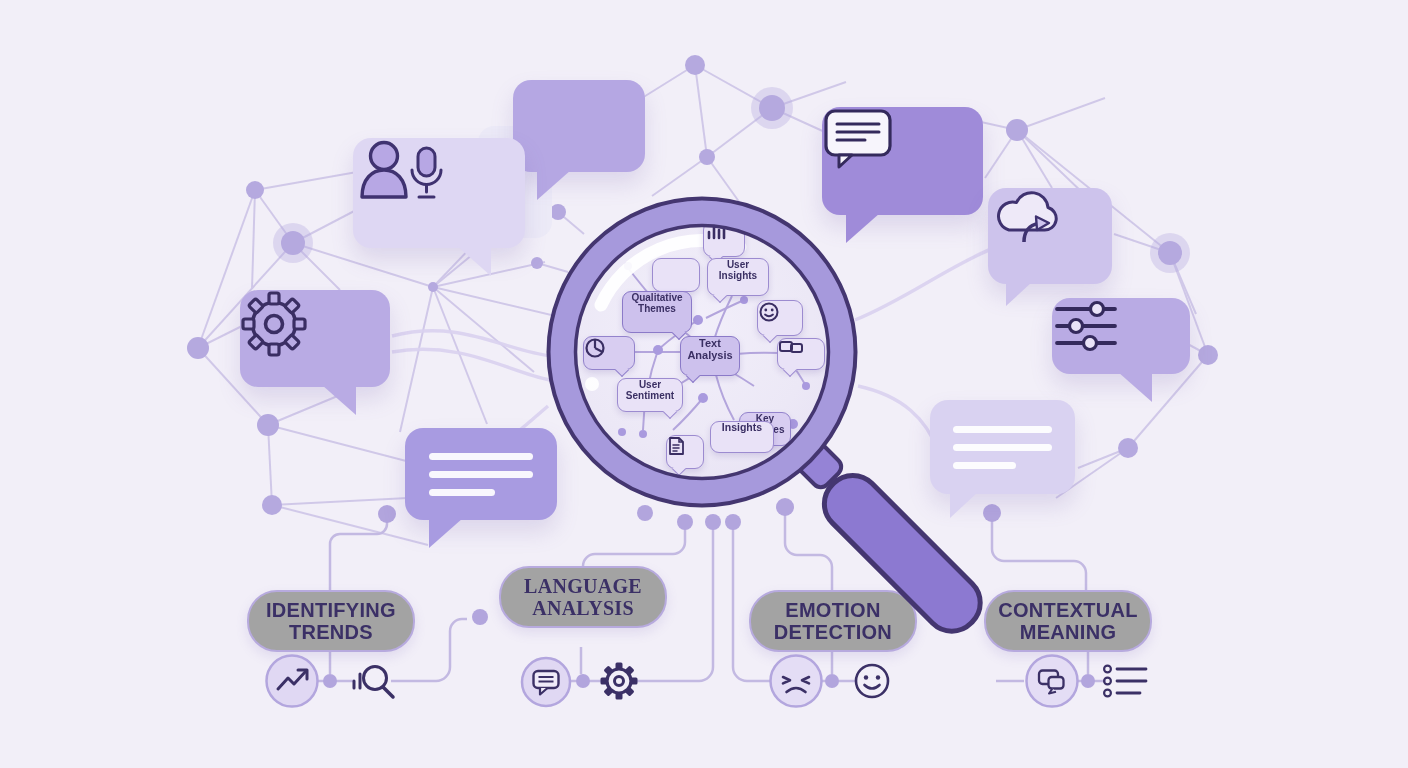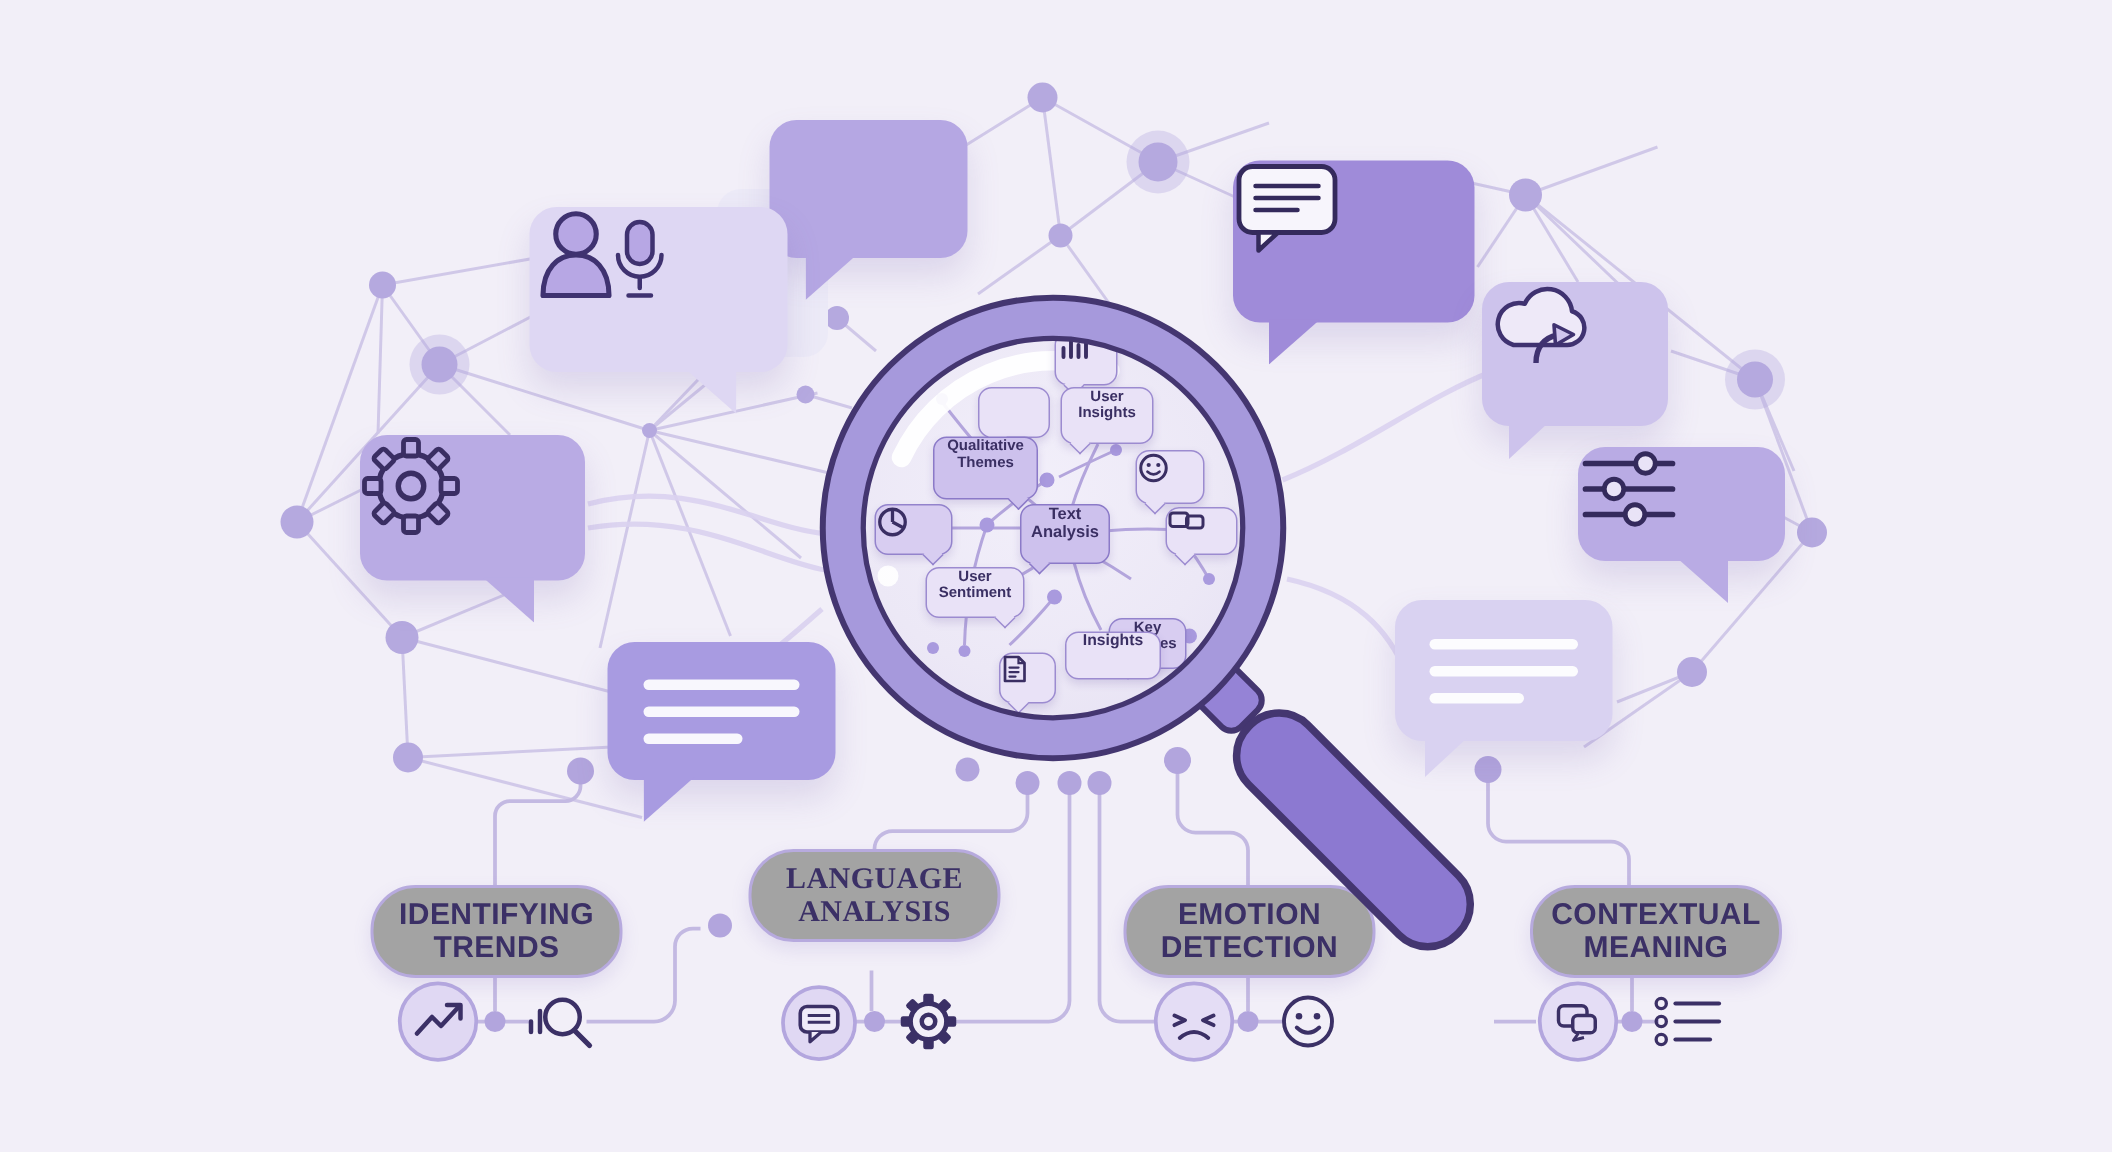--- a/index.html
+++ b/index.html
@@ -241,21 +241,21 @@
         <span></span>
       </div>
   </div>
 
   <div class="pill" style="left:247px;top:590px;"><span>IDENTIFYING
 TRENDS</span></div>
   <div class="pill" style="left:499px;top:566px;font-family:Liberation Serif, serif;"><span>LANGUAGE
 ANALYSIS</span></div>
   <div class="pill" style="left:749px;top:590px;text-align:center;"><span>EMOTION
 DETECTION</span></div>
-  <div class="pill" style="left:1020px;top:590px;"><span>CONTEXTUAL
+  <div class="pill" style="left:984px;top:590px;"><span>CONTEXTUAL
 MEANING</span></div>
 
   <svg style="left:264px;top:653px;" width="56" height="56" viewBox="0 0 56 56">
     <circle cx="28" cy="28" r="25.5" fill="#e0d8f3" stroke="#b3a6de" stroke-width="2.5"></circle>
     <path d="M14,36 L24,25 L30,31 L42,18" fill="none" stroke="#3b3066" stroke-width="3" stroke-linecap="round" stroke-linejoin="round"></path>
     <path d="M34,17 L43,17 L43,26" fill="none" stroke="#3b3066" stroke-width="3" stroke-linecap="round" stroke-linejoin="round"></path>
   </svg>
   <svg style="left:348px;top:660px;" width="52" height="44" viewBox="0 0 52 44">
     <path d="M6,28 V21 M12,28 V14" stroke="#3b3066" stroke-width="3" stroke-linecap="round"></path>
     <circle cx="27" cy="18" r="11.5" fill="none" stroke="#3b3066" stroke-width="3"></circle>

